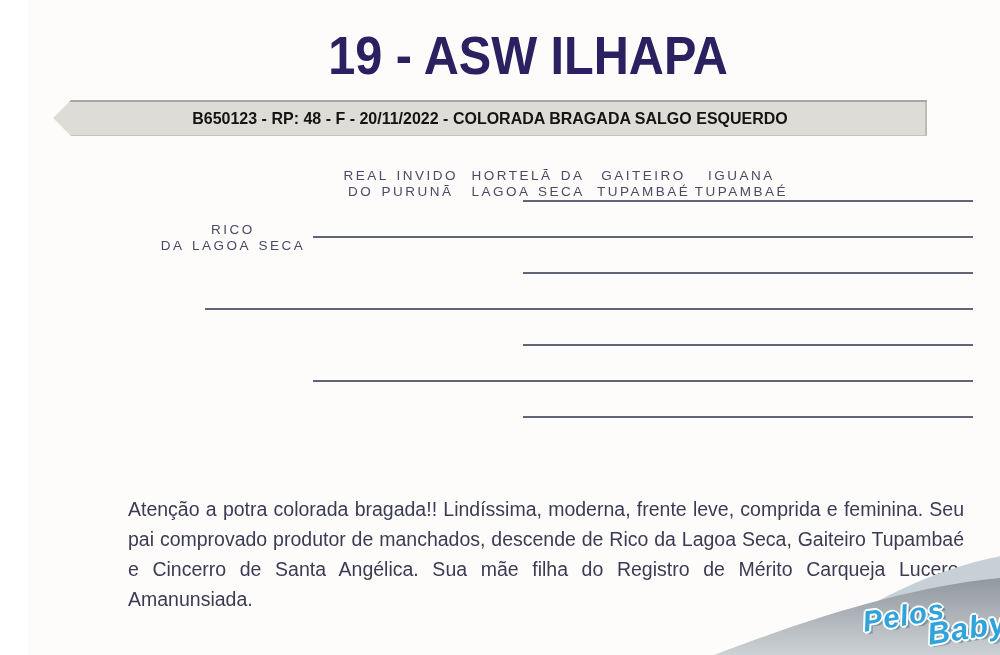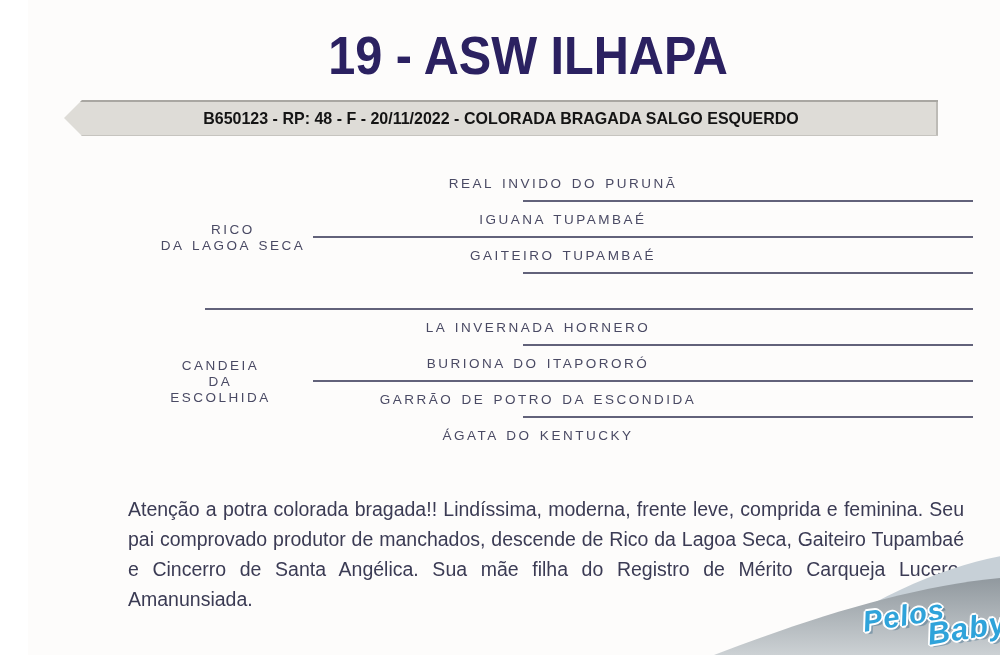--- a/index.html
+++ b/index.html
@@ -9,40 +9,40 @@
     background:#fdfcfb; font-family:"Liberation Sans", sans-serif;margin-left:28px;
   }
   
   .title {
     position:absolute; top:26px; left:0; width:100%;
     text-align:center; font-size:54px; line-height:58px; font-weight:bold;
     color:#2b2161; letter-spacing:0px; transform:scaleX(0.9);
   }
   
   .banner {
-    position:absolute; top:100px; left:36px; width:874px; height:36px;
+    position:absolute; top:100px; left:25px; width:874px; height:36px;
     background:#dedcd7;
     clip-path:polygon(0 50%, 18px 0, 100% 0, 100% 100%, 18px 100%);
     box-shadow: inset 0 2px 0 #a9a7a2, inset 0 -1px 0 #c6c4bf, inset -2px 0 0 #bdbbb6;
     display:flex; align-items:center; justify-content:center;
   }
   .banner-text {
     font-weight:bold; font-size:16.5px; color:#141414; transform:scaleX(0.97);
     white-space:nowrap;
   }
   
   .pedigree {
     position:absolute; top:166px; left:100px; width:845px; height:288px;
     color:#4a4a64;
   }
   .half { display:flex; height:144px; }
   .g1 { width:185px; }
   .g2col { width:210px; display:flex; flex-direction:column; }
   .g2cell { flex:1; }
-  .g3col { width:450px; display:flex; flex-direction:column; }
+  .g3col { width:450px; display:flex; flex-direction:row; }
   .g3cell { height:36px; }
   .cell {
     display:flex; align-items:center; justify-content:center; text-align:center;
     font-size:13.5px; line-height:16px; letter-spacing:2.5px; word-spacing:2px;
     white-space:pre-line; text-transform:uppercase;
   }
   .rule { position:absolute; height:2px; background:#62627a; }
   .rA { left:395px; width:450px; }
   .rB { left:185px; width:660px; }
   .rC { left:77px;  width:768px; }
@@ -89,35 +89,27 @@
 
   <div class="pedigree">
 
     <div class="half">
       <div class="g2col">
         <div class="g2cell cell">RICO
 DA LAGOA SECA</div>
       </div>
       <div class="g3col">
         <div class="g3cell cell">REAL INVIDO DO PURUNÃ</div>
+        <div class="g3cell cell">HORTELÃ DA LAGOA SECA</div>
+        <div class="g3cell cell">GAITEIRO TUPAMBAÉ</div>
         <div class="g3cell cell">IGUANA TUPAMBAÉ</div>
-        <div class="g3cell cell">GAITEIRO TUPAMBAÉ</div>
       </div>
     </div>
 
     <div class="half">
-      <div class="g1 cell">CANDEIA
-DA
-ESCOLHIDA</div>
-      <div class="g3col">
-        <div class="g3cell cell">LA INVERNADA HORNERO</div>
-        <div class="g3cell cell">BURIONA DO ITAPORORÓ</div>
-        <div class="g3cell cell">GARRÃO DE POTRO DA ESCONDIDA</div>
-        <div class="g3cell cell">ÁGATA DO KENTUCKY</div>
-      </div>
     </div>
 
     <div class="rule rA rt1"></div>
     <div class="rule rB rt2"></div>
     <div class="rule rA rt3"></div>
     <div class="rule rC rt4"></div>
     <div class="rule rA rt5"></div>
     <div class="rule rB rt6"></div>
     <div class="rule rA rt7"></div>
   </div>

